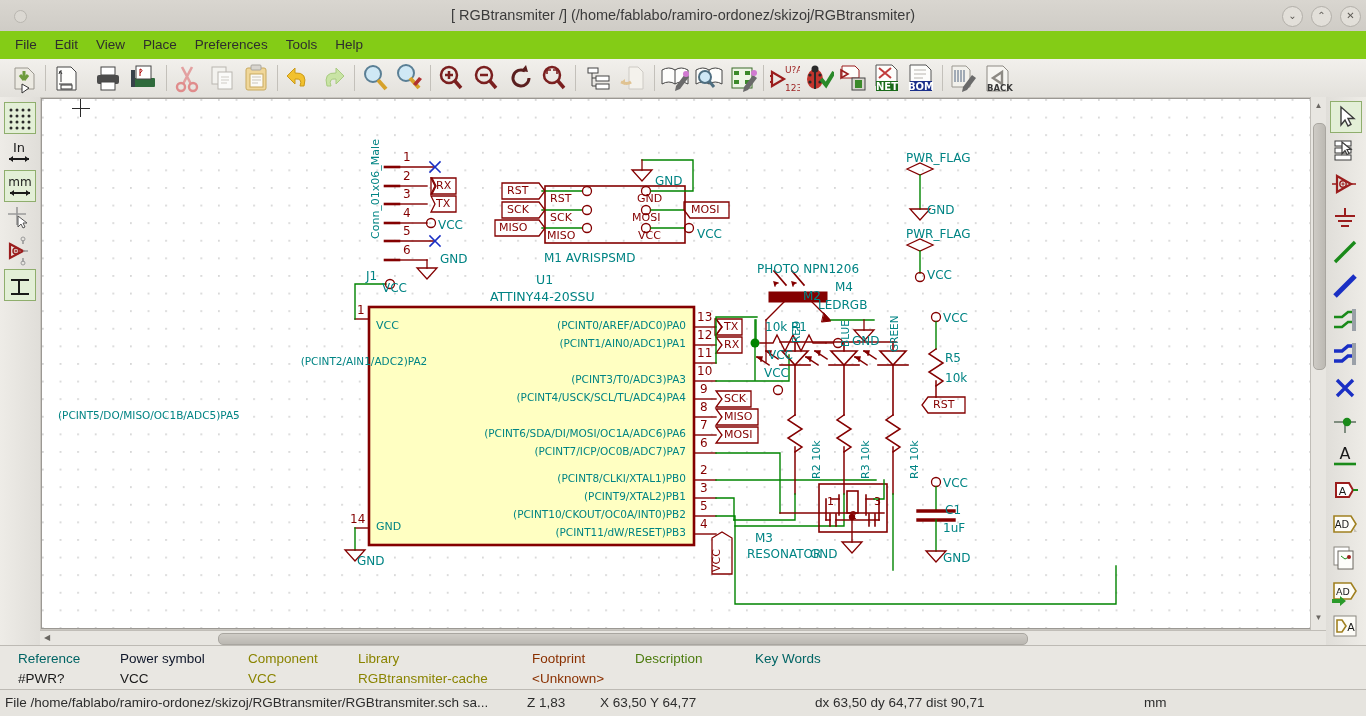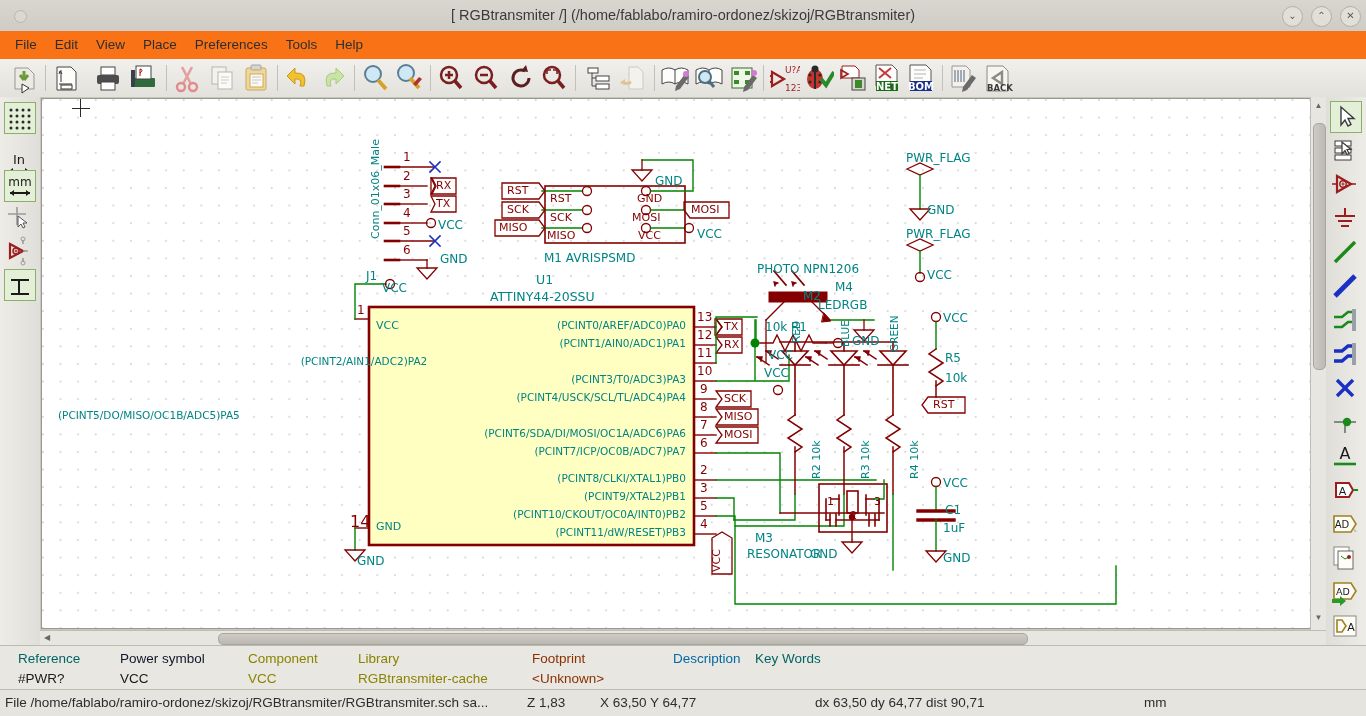--- a/index.html
+++ b/index.html
@@ -29,21 +29,21 @@
     position:absolute;top:6px;width:19px;height:19px;border-radius:50%;
     background:#e2dfd9;border:1px solid #b2afa9;
     font-size:10px;line-height:18px;text-align:center;color:#5d5a55;
   }
   #btn-min{right:72px;}
   #btn-max{right:43px;}
   #btn-close{right:14px;}
   
   #menubar{
     position:absolute;left:0;top:31px;width:1366px;height:28px;
-    background:#f97316;border-bottom:1px solid #c5c2bc;
+    background:#84cc16;border-bottom:1px solid #c5c2bc;
   }
   #menubar .mi{
     float:left;height:28px;line-height:28px;padding:0 9px;
     font-size:13.5px;color:#2e2e2e;cursor:default;
   }
   #menubar .mi:first-child{margin-left:6px;}
   
   #toolbar{
     position:absolute;left:0;top:59px;width:1366px;height:38px;
     background:linear-gradient(to bottom,#f2f0ec 0%,#e3e1dc 100%);
@@ -393,21 +393,21 @@
           <circle cx="12" cy="19" r="1.5"></circle>
           <circle cx="18" cy="19" r="1.5"></circle>
           <circle cx="24" cy="19" r="1.5"></circle>
         <circle cx="6" cy="25" r="1.5"></circle>
           <circle cx="12" cy="25" r="1.5"></circle>
           <circle cx="18" cy="25" r="1.5"></circle>
           <circle cx="24" cy="25" r="1.5"></circle>
       </g>
     </svg>
   </div>
-  <div class="ltb" style="top:52px">
+  <div class="ltb" style="top:40px">
     <svg width="30" height="30" viewBox="0 0 30 30">
       <text x="15" y="15" font-size="13" text-anchor="middle" fill="#1a1a1a" font-family="DejaVu Sans">In</text>
       <path d="M5 22 h20" stroke="#1a1a1a" stroke-width="2"></path>
       <path d="M5 22 l4-3 v6 z M25 22 l-4-3 v6 z" fill="#1a1a1a"></path>
     </svg>
   </div>
   <div class="ltb on" style="top:73px">
     <svg width="30" height="30" viewBox="0 0 30 30">
       <text x="15" y="15" font-size="12" text-anchor="middle" fill="#1a1a1a" font-family="DejaVu Sans">mm</text>
       <path d="M5 22 h20" stroke="#1a1a1a" stroke-width="2"></path>
@@ -831,21 +831,21 @@
     <div class="sch t-cyan" style="left:885px;top:104px;font-size:12px;">GND</div>
     <div class="sch t-cyan" style="left:864px;top:128px;font-size:12px;">PWR_FLAG</div>
     <div class="sch t-cyan" style="left:885px;top:169px;font-size:12px;">VCC</div>
 
     <div class="sch t-cyan" style="left:494px;top:173px;font-size:12.5px;">U1</div>
     <div class="sch t-cyan" style="left:448px;top:190px;font-size:12.5px;">ATTINY44-20SSU</div>
     <div class="sch t-cyan" style="left:340px;top:182px;font-size:12px;">VCC</div>
     <div class="sch t-cyan" style="left:315px;top:455px;font-size:12px;">GND</div>
 
     <div class="sch t-red" style="left:315px;top:204px;font-size:12px;">1</div>
-    <div class="sch t-red" style="left:308px;top:413px;font-size:16px;">14</div>
+    <div class="sch t-red" style="left:308px;top:413px;font-size:12px;">14</div>
     <div class="sch t-cyan" style="left:334px;top:220px;font-size:11px;">VCC</div>
     <div class="sch t-cyan" style="left:334px;top:421px;font-size:11px;">GND</div>
 
     <div class="sch t-red" style="left:655px;top:211px;font-size:12px;">13</div>
     <div class="sch t-red" style="left:655px;top:229px;font-size:12px;">12</div>
     <div class="sch t-red" style="left:655px;top:247px;font-size:12px;">11</div>
     <div class="sch t-red" style="left:655px;top:265px;font-size:12px;">10</div>
     <div class="sch t-red" style="left:658px;top:283px;font-size:12px;">9</div>
     <div class="sch t-red" style="left:658px;top:301px;font-size:12px;">8</div>
     <div class="sch t-red" style="left:658px;top:319px;font-size:12px;">7</div>
@@ -926,21 +926,21 @@
 
   <div class="ip-col" style="left:248px;color:#8a8400">Component</div>
   <div class="ip-val" style="left:248px;color:#8a8400">VCC</div>
 
   <div class="ip-col" style="left:358px;color:#8a8400">Library</div>
   <div class="ip-val" style="left:358px;color:#8a8400">RGBtransmiter-cache</div>
 
   <div class="ip-col" style="left:532px;color:#8a3000">Footprint</div>
   <div class="ip-val" style="left:532px;color:#8a3000">&lt;Unknown&gt;</div>
 
-  <div class="ip-col" style="left:673px;color:#0369a1">Description</div>
+  <div class="ip-col" style="left:635px;color:#4d7c0f">Description</div>
   <div class="ip-val" style="left:645px;color:#1a1a1a"></div>
 
   <div class="ip-col" style="left:755px;color:#006464">Key Words</div>
   <div class="ip-val" style="left:755px;color:#1a1a1a"></div>
 </div>
 
 <div id="statusbar">
   <div class="sb" style="left:5px">File /home/fablabo/ramiro-ordonez/skizoj/RGBtransmiter/RGBtransmiter.sch sa...</div>
   <div class="sb" style="left:527px">Z 1,83</div>
   <div class="sb" style="left:600px">X 63,50  Y 64,77</div>

